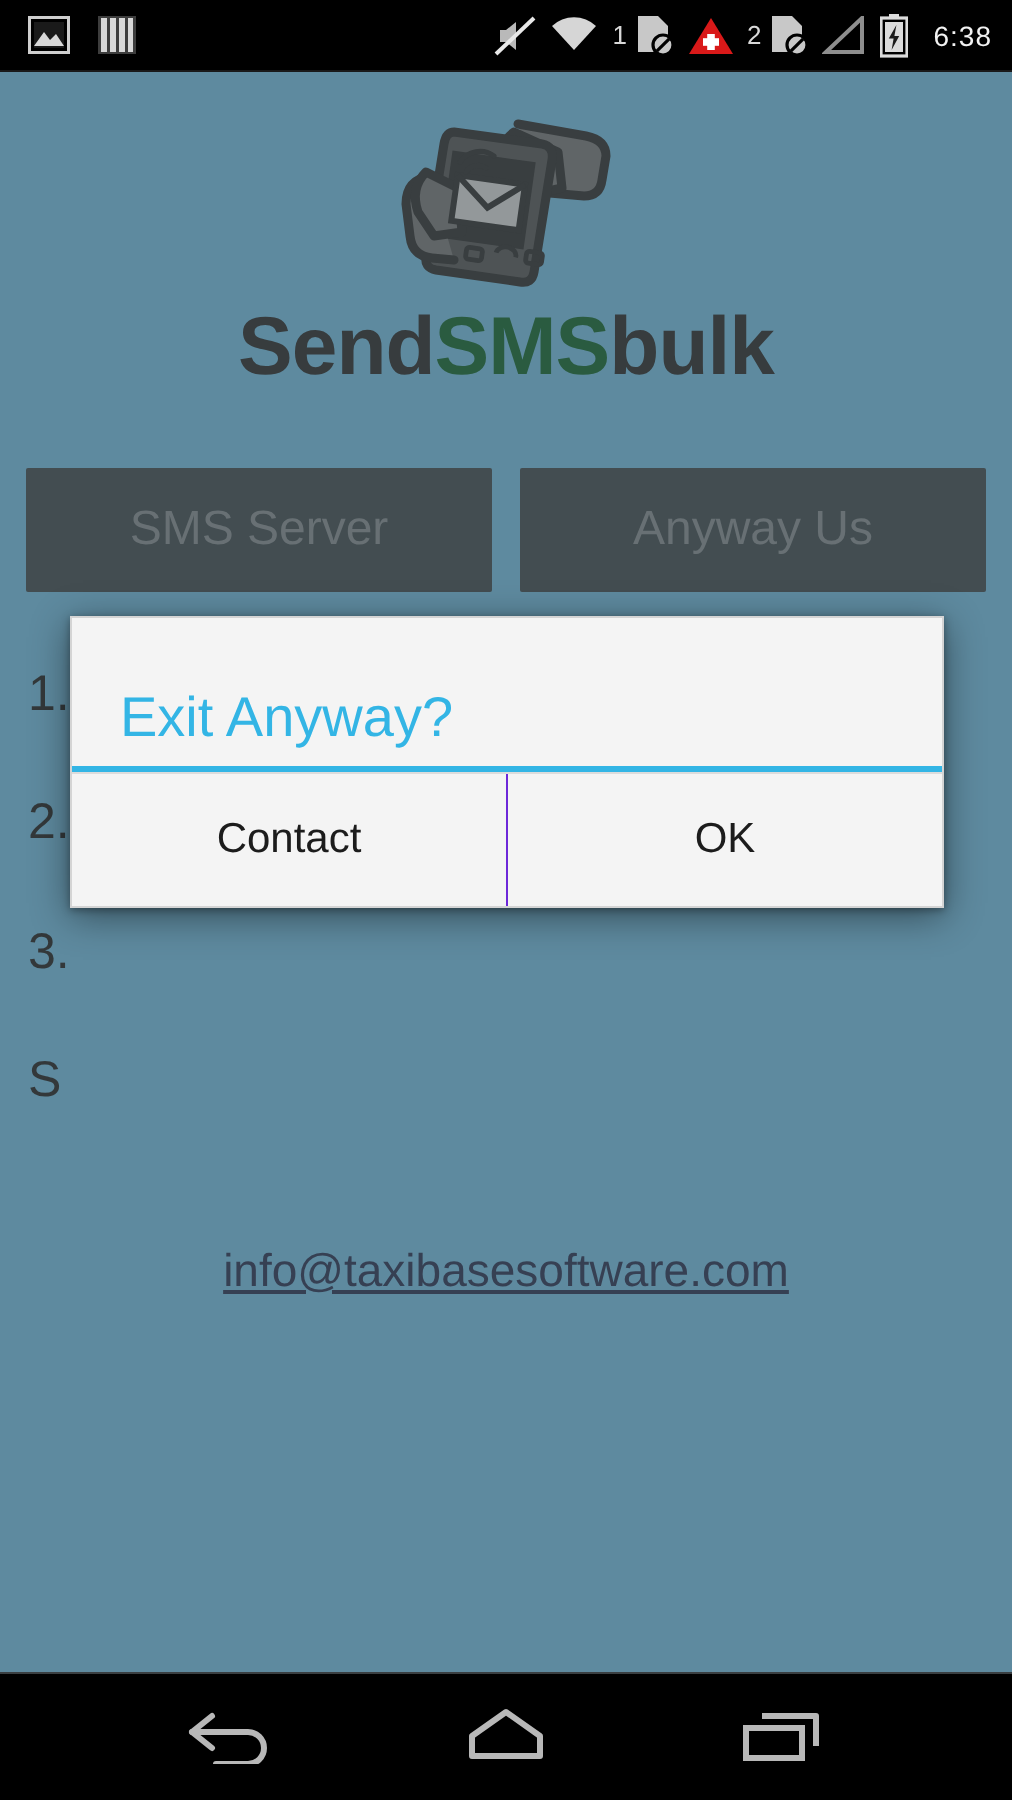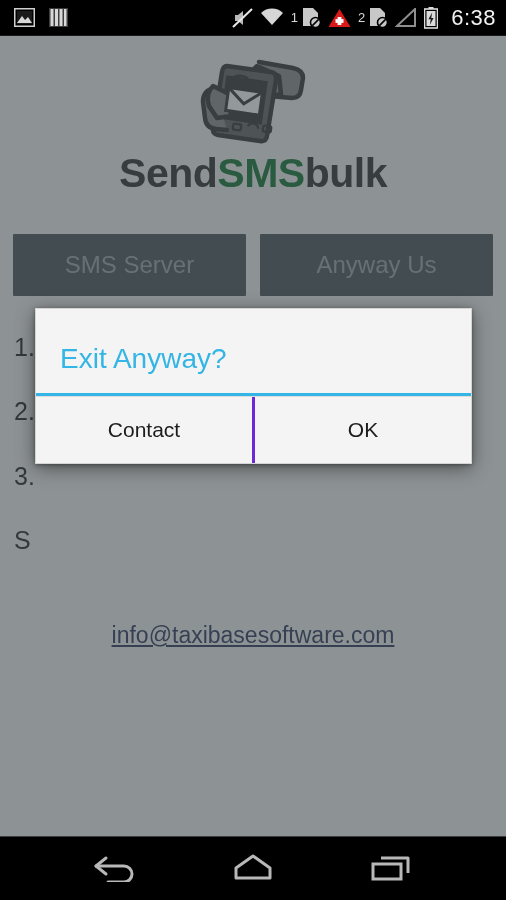--- a/index.html
+++ b/index.html
@@ -33,38 +33,38 @@
     padding: 0 10px 0 14px;
     border-bottom: 1px solid #1a1a1a;
   }
   .sb-left { display: flex; align-items: center; gap: 14px; }
   .sb-right { display: flex; align-items: center; gap: 7px; margin-left: auto; }
 
   .sb-icon { display: block; }
 
   .sb-clock {
     color: #f2f2f2;
-    font-size: 22px;
+    font-size: 14px;
     letter-spacing: 0.5px;
     margin-left: 6px;
     font-family: "Liberation Sans", sans-serif;
   }
   .sb-num {
     color: #d8d8d8;
     font-size: 13px;
     margin-right: -3px;
   }
 
   
   #app-content {
     position: absolute;
     top: 36px; left: 0;
     width: 506px;
     height: 800px;
-    background: #e5e5e5;
+    background: #7dd3fc;
   }
 
   #logo-wrap {
     width: 100%;
     padding-top: 10px;
     display: flex;
     flex-direction: column;
     align-items: center;
   }
   #logo-mark { width: 120px; height: 105px; display: block; }
@@ -145,21 +145,21 @@
     width: 437px;
     background: #f4f4f4;
     border: 1px solid #d4d4d4;
     box-shadow: 0 4px 18px rgba(0,0,0,0.45), 0 1px 4px rgba(0,0,0,0.35);
     z-index: 20;
   }
 
   #dialog-title {
     color: #33b5e5;
     font-size: 28px;
-    padding: 36px 24px 20px 24px;
+    padding: 36px 24px 10px 24px;
     line-height: 1;
   }
   #dialog-title-rule {
     height: 3px;
     background: #33b5e5;
     margin: 0;
   }
 
   #dialog-message {
     color: #1c1c1c;
@@ -178,21 +178,21 @@
     background: #f4f4f4;
     border: none;
     color: #1c1c1c;
     font-size: 21px;
     font-family: "Liberation Sans", sans-serif;
     display: flex;
     align-items: center;
     justify-content: center;
     cursor: pointer;
   }
-  #dlg-btn-ok { border-left: 3px solid #6d28d9; }
+  #dlg-btn-ok { border-left: 1px solid #6d28d9; }
 
   
   #nav-bar {
     position: absolute;
     bottom: 0; left: 0;
     width: 506px;
     height: 64px;
     background: #000000;
     display: flex;
     align-items: center;

